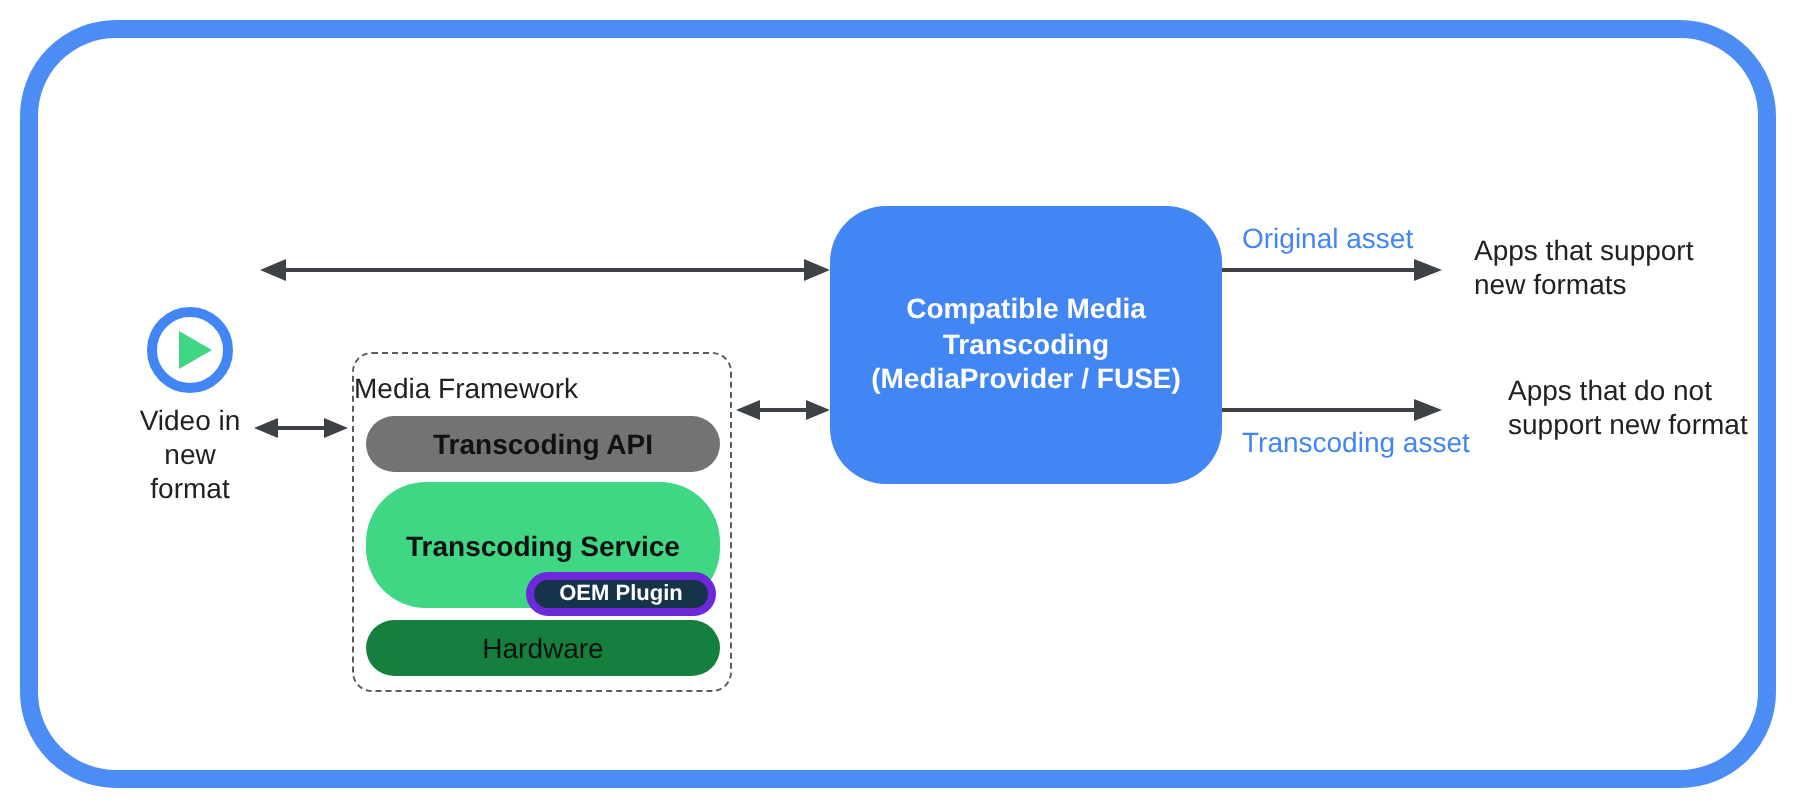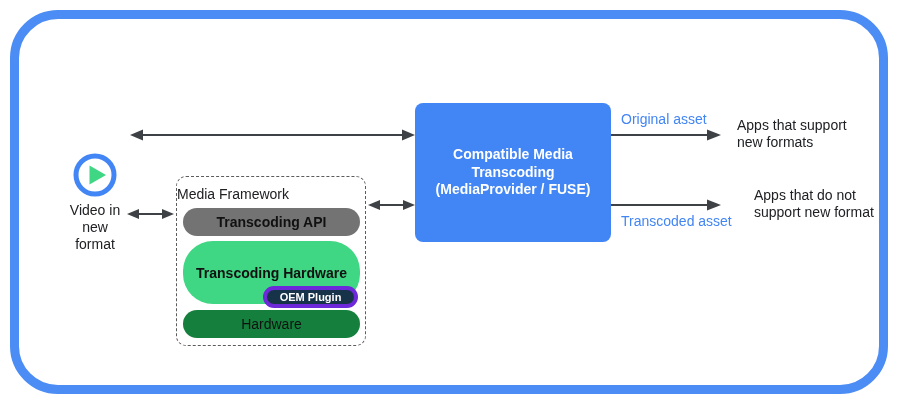--- a/index.html
+++ b/index.html
@@ -53,21 +53,21 @@
     position: absolute; right: 2px; bottom: -4px;
     width: 95px; height: 22px;
     background: #17334A; border: 4px solid #6d28d9; border-radius: 12px;
     display: flex; align-items: center; justify-content: center;
     color: #ffffff; font-size: 11px; font-weight: 700;
   }
 
   
   .transcoder {
     left: 415px; top: 103px; width: 196px; height: 139px;
-    background: #4285F4; border-radius: 8px;
+    background: #4285F4; border-radius: 28px;
     display: flex; flex-direction: column; align-items: center; justify-content: center;
     color: #ffffff; font-weight: 700; font-size: 14px; line-height: 17.5px;
     text-align: center;
   }
 
   
   .edge-label { font-size: 14px; color: #4285F4; white-space: nowrap; }
   .edge-label-original   { left: 621px; top: 111px; }
   .edge-label-transcoded { left: 621px; top: 213px; }
   .apps-label { font-size: 14px; line-height: 17px; color: #202124; white-space: nowrap; }
@@ -118,34 +118,34 @@
 
   <svg class="abs arrow-svg" style="left:611px; top:197px;" width="110" height="16" viewBox="0 0 110 16">
     <line x1="0" y1="8" x2="98" y2="8" stroke="#3E4145" stroke-width="2"></line>
     <polygon points="110,8 96,2.5 96,13.5" fill="#3E4145"></polygon>
   </svg>
 
   <div class="abs framework">
     <div class="framework-title">Media Framework</div>
     <div class="layer layer-api">Transcoding API</div>
     <div class="layer layer-svc">
-      <span>Transcoding Hardware</span>
+      <span>Transcoding Service</span>
       <span class="oem-badge">OEM Plugin</span>
     </div>
     <div class="layer layer-hw">Hardware</div>
   </div>
 
   <div class="abs transcoder">
     <div>Compatible Media</div>
     <div>Transcoding</div>
     <div>(MediaProvider / FUSE)</div>
   </div>
 
   <div class="abs edge-label edge-label-original">Original asset</div>
-  <div class="abs edge-label edge-label-transcoded">Transcoded asset</div>
+  <div class="abs edge-label edge-label-transcoded">Transcoding asset</div>
 
   <div class="abs apps-label apps-support">
     <div>Apps that support</div>
     <div>new formats</div>
   </div>
 
   <div class="abs apps-label apps-no-support">
     <div>Apps that do not</div>
     <div>support new format</div>
   </div>

